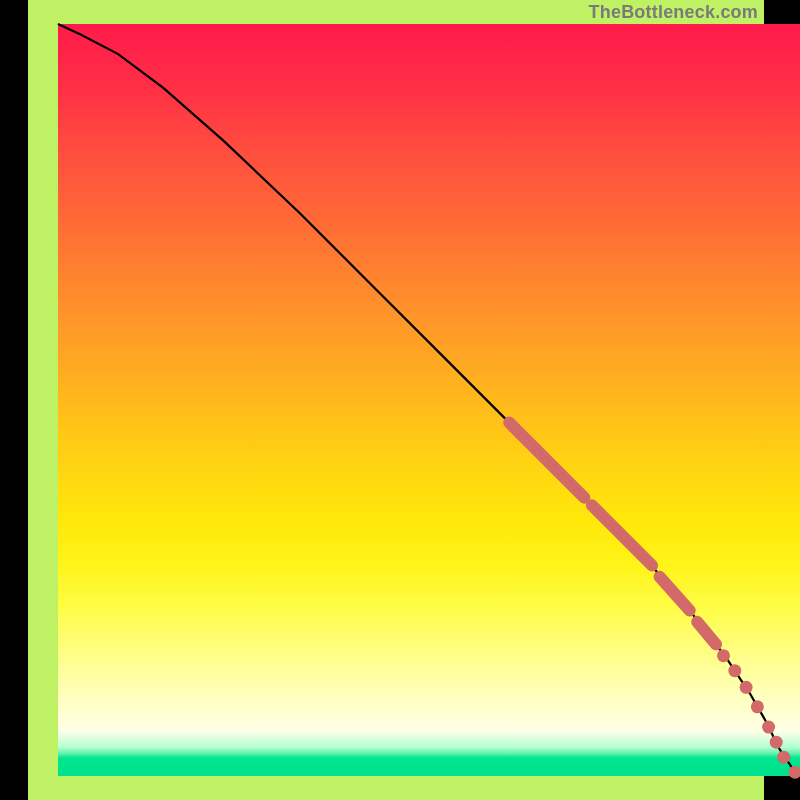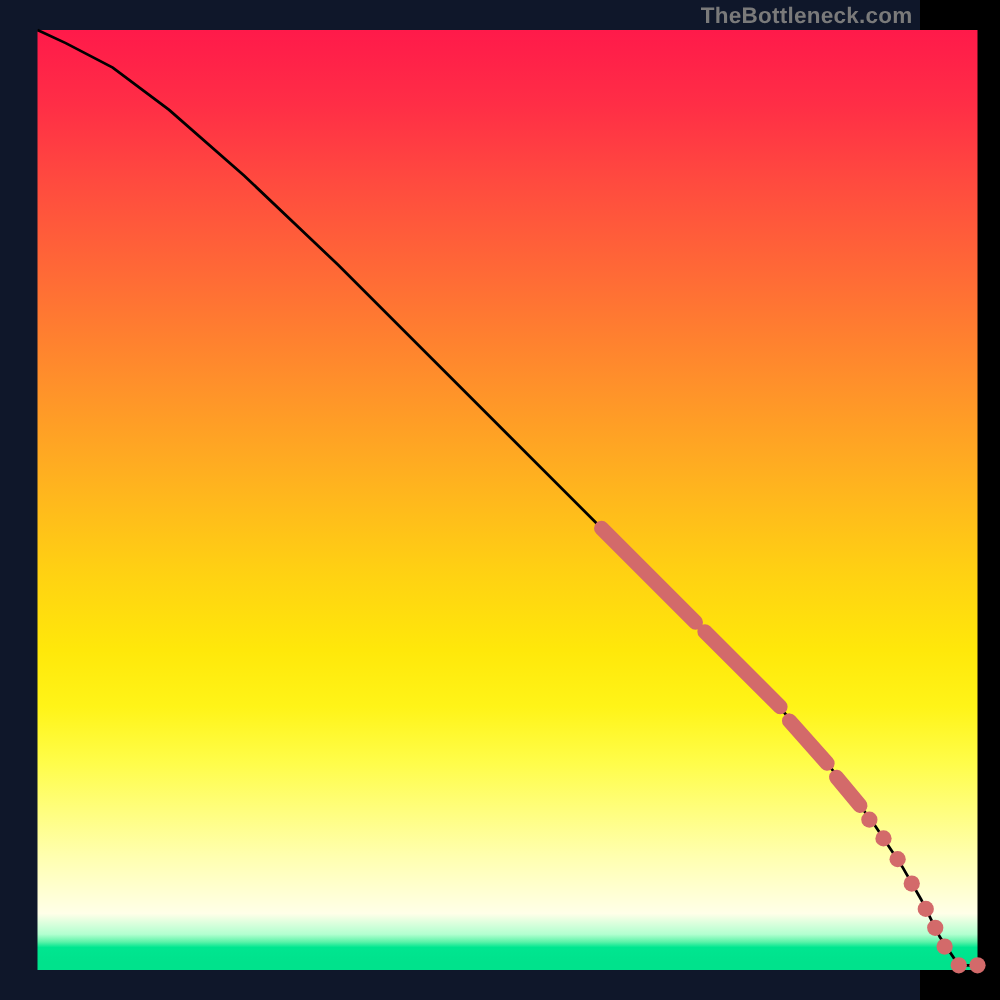--- a/index.html
+++ b/index.html
@@ -8,21 +8,22 @@
     width: 800px;
     height: 800px;
     background: #000;
     font-family: Arial, Helvetica, sans-serif;
     overflow: hidden;
   }
   .wrap {
     position: relative;
     width: 736px;
     height: 800px;
-    background: #0f172a;
+    background: #bef264;
+    margin-left: 28px;
   }
   .attribution {
     position: absolute;
     top: 2px;
     right: 6px;
     font-size: 18px;
     font-weight: 600;
     color: #7a7a7a;
     letter-spacing: 0.2px;
   }

